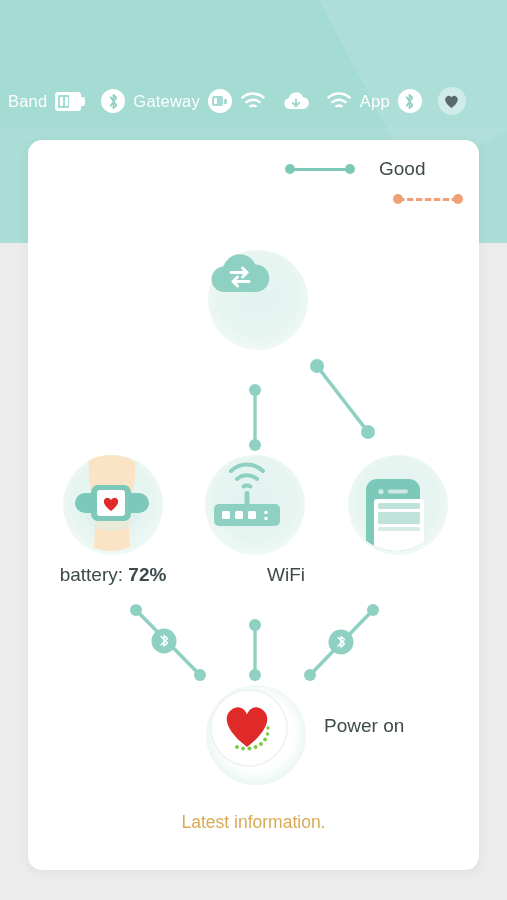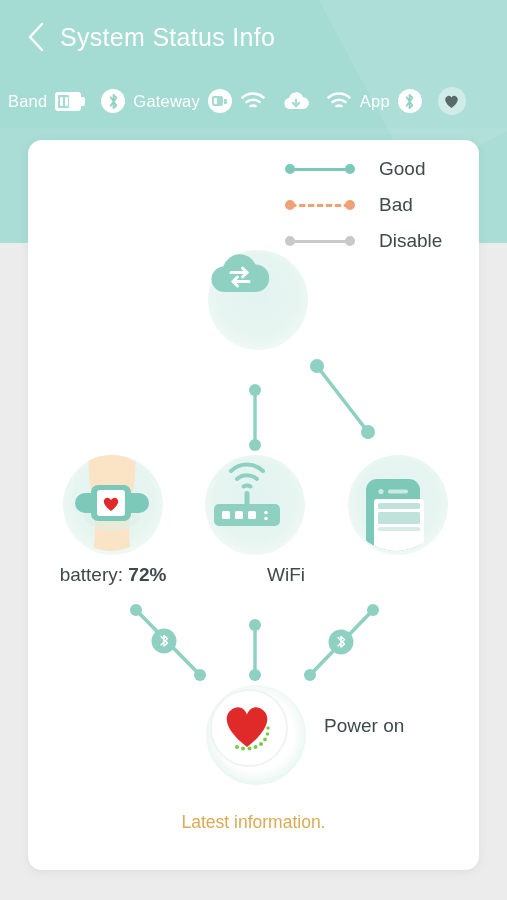--- a/index.html
+++ b/index.html
@@ -242,30 +242,20 @@
 </style>
 </head>
 <body>
 
 <div id="app">
 
   <div class="header">
     <div class="header-wash"></div>
     <div class="header-wash2"></div>
 
-    <div class="titlebar">
-      <div class="back-btn">
-        <span>
-          <svg width="20" height="32" viewBox="0 0 20 32">
-            <path d="M16 3 L4 16 L16 29" fill="none" stroke="#ffffff" stroke-width="2.4" stroke-linecap="round" stroke-linejoin="round"></path>
-          </svg>
-        </span>
-      </div>
-      <div class="page-title">System Status Info</div>
-    </div>
 
     <div class="status-strip">
 
       <span class="st-label">Band</span>
       <span class="st-gap"></span>
 
       <span class="ico-batt">
         <span class="shell"></span>
           <span class="tip"></span>
         <span class="win"></span>
@@ -347,29 +337,20 @@
           <span class="dot r" style="background:#7cc9b9"></span>
         </span>
         <span class="legend-label">Good</span>
       </div>
       <div class="legend-row">
         <span class="legend-line" style="color:#f0a178">
           <span class="dot l" style="background:#f0a178"></span>
           <span class="bar dashed"></span>
           <span class="dot r" style="background:#f0a178"></span>
         </span>
-        <span class="legend-label">Bad</span>
-      </div>
-      <div class="legend-row">
-        <span class="legend-line" style="color:#c9c9c9">
-          <span class="dot l" style="background:#c9c9c9"></span>
-          <span class="bar" style="background:#c9c9c9"></span>
-          <span class="dot r" style="background:#c9c9c9"></span>
-        </span>
-        <span class="legend-label">Disable</span>
       </div>
     </div>
 
     <div class="diagram">
 
       <svg width="451" height="730">
 
         <g>
           <line x1="227" y1="250" x2="227" y2="305" stroke="#8ed0c1" stroke-width="3.4" stroke-linecap="round"></line>
           <circle cx="227" cy="250" r="6" fill="#8ed0c1"></circle>

